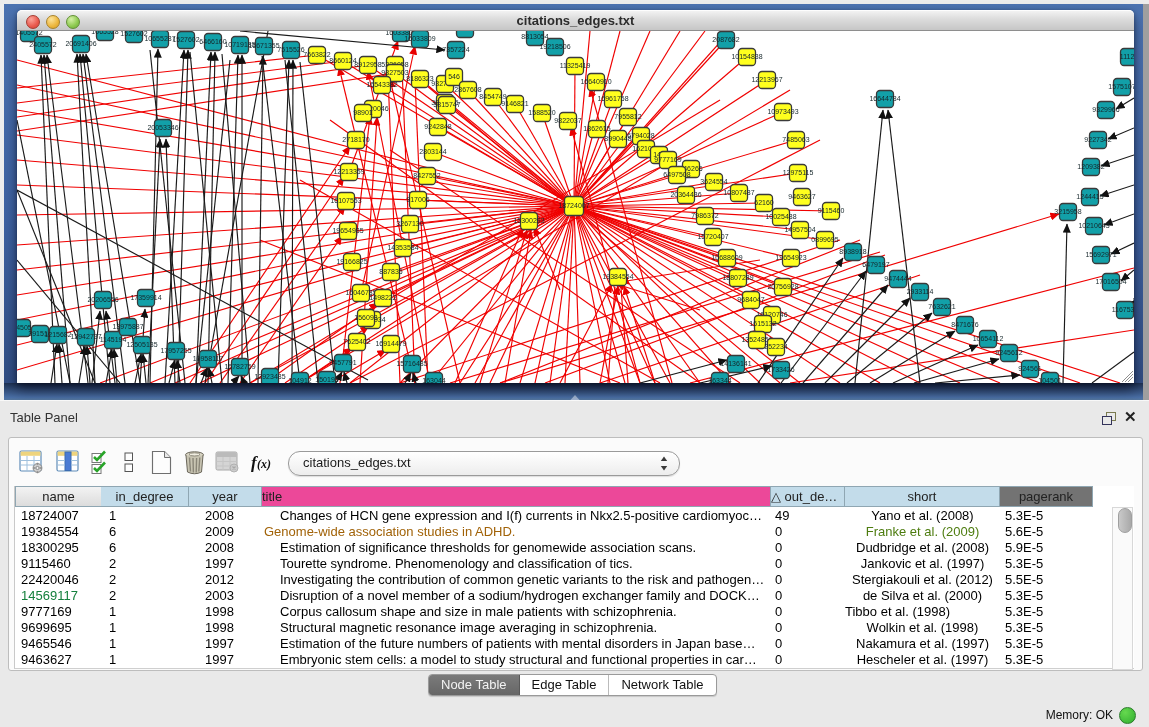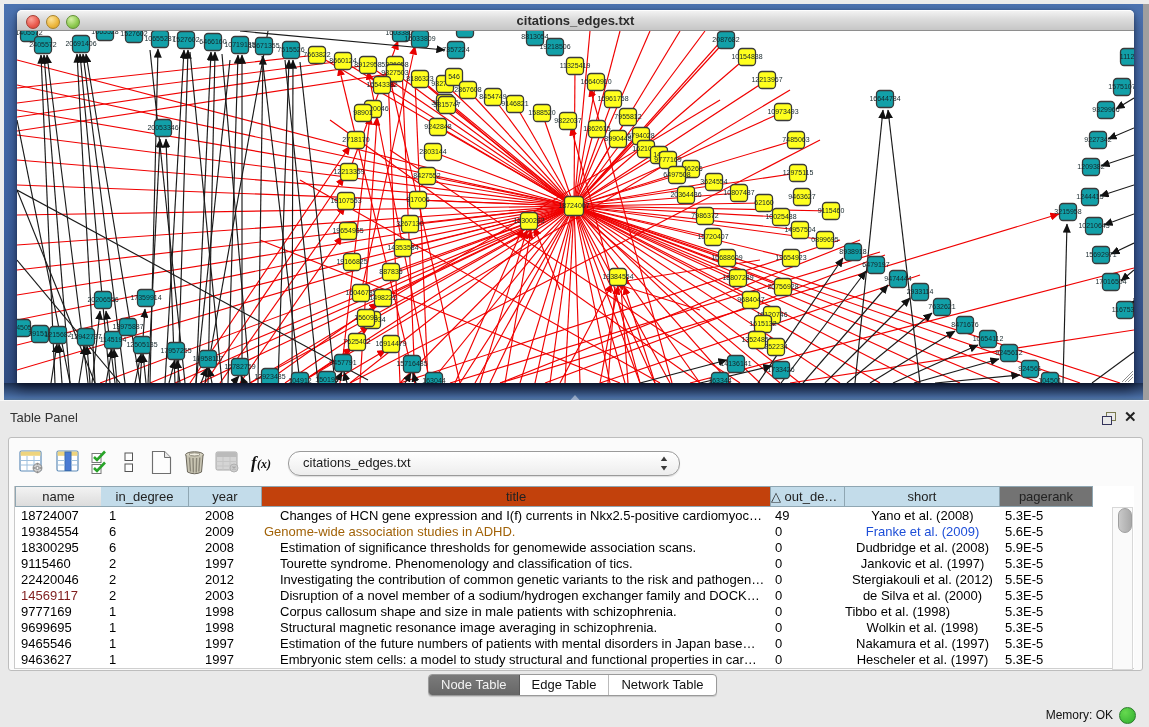--- a/index.html
+++ b/index.html
@@ -907,37 +907,37 @@
     <span>citations_edges.txt</span>
  <svg width="10" height="15" viewBox="0 0 10 15" style="position:absolute;right:10px;top:4px">
       <path d="M5 0.5 L8.2 5 H1.8 Z" fill="#3a3a3a"></path>
       <path d="M5 14.5 L1.8 10 h6.4 Z" fill="#3a3a3a"></path>
     </svg>
 </div>
 <div style="position:absolute;left:14px;top:486px;width:1119px;height:182px;background:#fff;border-left:1px solid #c9c9c9;border-bottom:1px solid #cfcfcf"></div>
 <div style="position:absolute;left:15px;top:486px;width:85px;height:19px;background:linear-gradient(#f3f3f3,#dcdcdc);border:1px solid #8fa6b2;border-left:1px solid #8fa6b2;text-align:center;font-size:13px;line-height:19px;color:#222">name</div>
 <div style="position:absolute;left:101px;top:486px;width:87px;height:19px;background:#c3dcea;border:1px solid #8fa6b2;border-left:0;text-align:center;font-size:13px;line-height:19px;color:#222">in_degree</div>
 <div style="position:absolute;left:189px;top:486px;width:72px;height:19px;background:#c3dcea;border:1px solid #8fa6b2;border-left:0;text-align:center;font-size:13px;line-height:19px;color:#222">year</div>
-<div style="position:absolute;left:262px;top:486px;width:508px;height:19px;background:#c2410c;border:1px solid #8fa6b2;border-left:0;text-align:center;font-size:13px;line-height:19px;color:#222">title</div>
+<div style="position:absolute;left:262px;top:486px;width:508px;height:19px;background:#ec4899;border:1px solid #8fa6b2;border-left:0;font-size:13px;line-height:19px;color:#222">title</div>
 <div style="position:absolute;left:771px;top:486px;width:73px;height:19px;background:#c3dcea;border:1px solid #8fa6b2;border-left:0;text-align:left;font-size:13px;line-height:19px;color:#222">△ out_de…</div>
 <div style="position:absolute;left:845px;top:486px;width:154px;height:19px;background:#c3dcea;border:1px solid #8fa6b2;border-left:0;text-align:center;font-size:13px;line-height:19px;color:#222">short</div>
 <div style="position:absolute;left:1000px;top:486px;width:92px;height:19px;background:#737373;border:1px solid #8fa6b2;border-left:0;text-align:center;font-size:13px;line-height:19px;color:#222">pagerank</div>
 <div style="position:absolute;left:21px;top:508px;height:16px;font-size:13px;line-height:16px;color:#000;white-space:nowrap">18724007</div>
 <div style="position:absolute;left:109px;top:508px;height:16px;font-size:13px;line-height:16px;color:#000;white-space:nowrap">1</div>
 <div style="position:absolute;left:205px;top:508px;height:16px;font-size:13px;line-height:16px;color:#000;white-space:nowrap">2008</div>
 <div style="position:absolute;left:280px;top:508px;height:16px;font-size:13px;line-height:16px;color:#000;white-space:nowrap">Changes of HCN gene expression and I(f) currents in Nkx2.5-positive cardiomyoc…</div>
 <div style="position:absolute;left:775px;top:508px;height:16px;font-size:13px;line-height:16px;color:#000;white-space:nowrap">49</div>
 <div style="position:absolute;left:845px;top:508px;width:155px;height:16px;text-align:center;font-size:13px;line-height:16px;color:#000;white-space:nowrap;overflow:hidden">Yano et al. (2008)</div>
 <div style="position:absolute;left:1005px;top:508px;height:16px;font-size:13px;line-height:16px;color:#000;white-space:nowrap">5.3E-5</div>
 <div style="position:absolute;left:21px;top:524px;height:16px;font-size:13px;line-height:16px;color:#000;white-space:nowrap">19384554</div>
 <div style="position:absolute;left:109px;top:524px;height:16px;font-size:13px;line-height:16px;color:#000;white-space:nowrap">6</div>
 <div style="position:absolute;left:205px;top:524px;height:16px;font-size:13px;line-height:16px;color:#000;white-space:nowrap">2009</div>
 <div style="position:absolute;left:264px;top:524px;height:16px;font-size:13px;line-height:16px;color:#a16207;white-space:nowrap">Genome-wide association studies in ADHD.</div>
 <div style="position:absolute;left:775px;top:524px;height:16px;font-size:13px;line-height:16px;color:#000;white-space:nowrap">0</div>
-<div style="position:absolute;left:845px;top:524px;width:155px;height:16px;text-align:center;font-size:13px;line-height:16px;color:#1d4ed8;white-space:nowrap;overflow:hidden">Franke et al. (2009)</div>
+<div style="position:absolute;left:845px;top:524px;width:155px;height:16px;text-align:center;font-size:13px;line-height:16px;color:#4d7c0f;white-space:nowrap;overflow:hidden">Franke et al. (2009)</div>
 <div style="position:absolute;left:1005px;top:524px;height:16px;font-size:13px;line-height:16px;color:#000;white-space:nowrap">5.6E-5</div>
 <div style="position:absolute;left:21px;top:540px;height:16px;font-size:13px;line-height:16px;color:#000;white-space:nowrap">18300295</div>
 <div style="position:absolute;left:109px;top:540px;height:16px;font-size:13px;line-height:16px;color:#000;white-space:nowrap">6</div>
 <div style="position:absolute;left:205px;top:540px;height:16px;font-size:13px;line-height:16px;color:#000;white-space:nowrap">2008</div>
 <div style="position:absolute;left:280px;top:540px;height:16px;font-size:13px;line-height:16px;color:#000;white-space:nowrap">Estimation of significance thresholds for genomewide association scans.</div>
 <div style="position:absolute;left:775px;top:540px;height:16px;font-size:13px;line-height:16px;color:#000;white-space:nowrap">0</div>
 <div style="position:absolute;left:845px;top:540px;width:155px;height:16px;text-align:center;font-size:13px;line-height:16px;color:#000;white-space:nowrap;overflow:hidden">Dudbridge et al. (2008)</div>
 <div style="position:absolute;left:1005px;top:540px;height:16px;font-size:13px;line-height:16px;color:#000;white-space:nowrap">5.9E-5</div>
 <div style="position:absolute;left:21px;top:556px;height:16px;font-size:13px;line-height:16px;color:#000;white-space:nowrap">9115460</div>
 <div style="position:absolute;left:109px;top:556px;height:16px;font-size:13px;line-height:16px;color:#000;white-space:nowrap">2</div>
@@ -946,21 +946,21 @@
 <div style="position:absolute;left:775px;top:556px;height:16px;font-size:13px;line-height:16px;color:#000;white-space:nowrap">0</div>
 <div style="position:absolute;left:845px;top:556px;width:155px;height:16px;text-align:center;font-size:13px;line-height:16px;color:#000;white-space:nowrap;overflow:hidden">Jankovic et al. (1997)</div>
 <div style="position:absolute;left:1005px;top:556px;height:16px;font-size:13px;line-height:16px;color:#000;white-space:nowrap">5.3E-5</div>
 <div style="position:absolute;left:21px;top:572px;height:16px;font-size:13px;line-height:16px;color:#000;white-space:nowrap">22420046</div>
 <div style="position:absolute;left:109px;top:572px;height:16px;font-size:13px;line-height:16px;color:#000;white-space:nowrap">2</div>
 <div style="position:absolute;left:205px;top:572px;height:16px;font-size:13px;line-height:16px;color:#000;white-space:nowrap">2012</div>
 <div style="position:absolute;left:280px;top:572px;height:16px;font-size:13px;line-height:16px;color:#000;white-space:nowrap">Investigating the contribution of common genetic variants to the risk and pathogen…</div>
 <div style="position:absolute;left:775px;top:572px;height:16px;font-size:13px;line-height:16px;color:#000;white-space:nowrap">0</div>
 <div style="position:absolute;left:845px;top:572px;width:155px;height:16px;text-align:center;font-size:13px;line-height:16px;color:#000;white-space:nowrap;overflow:hidden">Stergiakouli et al. (2012)</div>
 <div style="position:absolute;left:1005px;top:572px;height:16px;font-size:13px;line-height:16px;color:#000;white-space:nowrap">5.5E-5</div>
-<div style="position:absolute;left:21px;top:588px;height:16px;font-size:13px;line-height:16px;color:#7f1d1d;white-space:nowrap">14569117</div>
+<div style="position:absolute;left:21px;top:588px;height:16px;font-size:13px;line-height:16px;color:#15803d;white-space:nowrap">14569117</div>
 <div style="position:absolute;left:109px;top:588px;height:16px;font-size:13px;line-height:16px;color:#000;white-space:nowrap">2</div>
 <div style="position:absolute;left:205px;top:588px;height:16px;font-size:13px;line-height:16px;color:#000;white-space:nowrap">2003</div>
 <div style="position:absolute;left:280px;top:588px;height:16px;font-size:13px;line-height:16px;color:#000;white-space:nowrap">Disruption of a novel member of a sodium/hydrogen exchanger family and DOCK…</div>
 <div style="position:absolute;left:775px;top:588px;height:16px;font-size:13px;line-height:16px;color:#000;white-space:nowrap">0</div>
 <div style="position:absolute;left:845px;top:588px;width:155px;height:16px;text-align:center;font-size:13px;line-height:16px;color:#000;white-space:nowrap;overflow:hidden">de Silva et al. (2000)</div>
 <div style="position:absolute;left:1005px;top:588px;height:16px;font-size:13px;line-height:16px;color:#000;white-space:nowrap">5.3E-5</div>
 <div style="position:absolute;left:21px;top:604px;height:16px;font-size:13px;line-height:16px;color:#000;white-space:nowrap">9777169</div>
 <div style="position:absolute;left:109px;top:604px;height:16px;font-size:13px;line-height:16px;color:#000;white-space:nowrap">1</div>
 <div style="position:absolute;left:205px;top:604px;height:16px;font-size:13px;line-height:16px;color:#000;white-space:nowrap">1998</div>
 <div style="position:absolute;left:280px;top:604px;height:16px;font-size:13px;line-height:16px;color:#000;white-space:nowrap">Corpus callosum shape and size in male patients with schizophrenia.</div>

